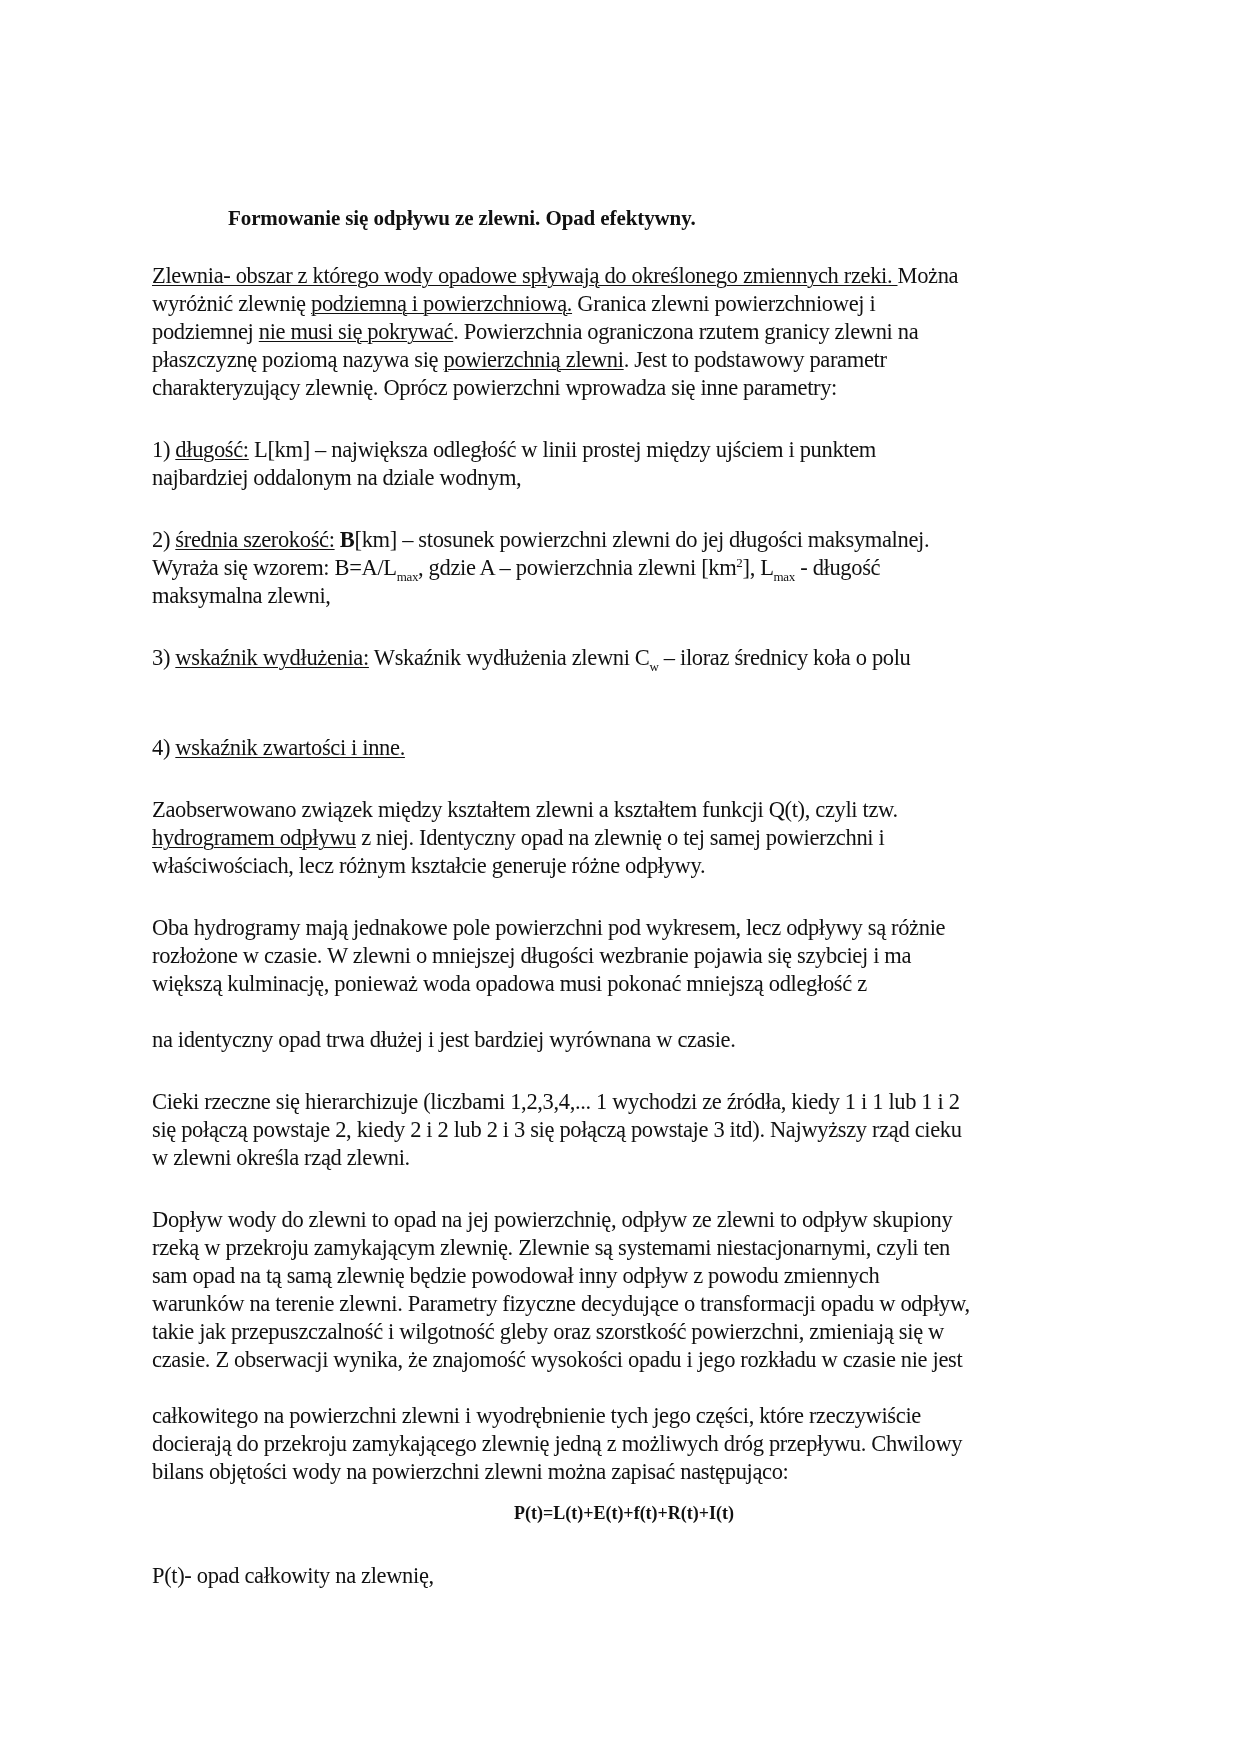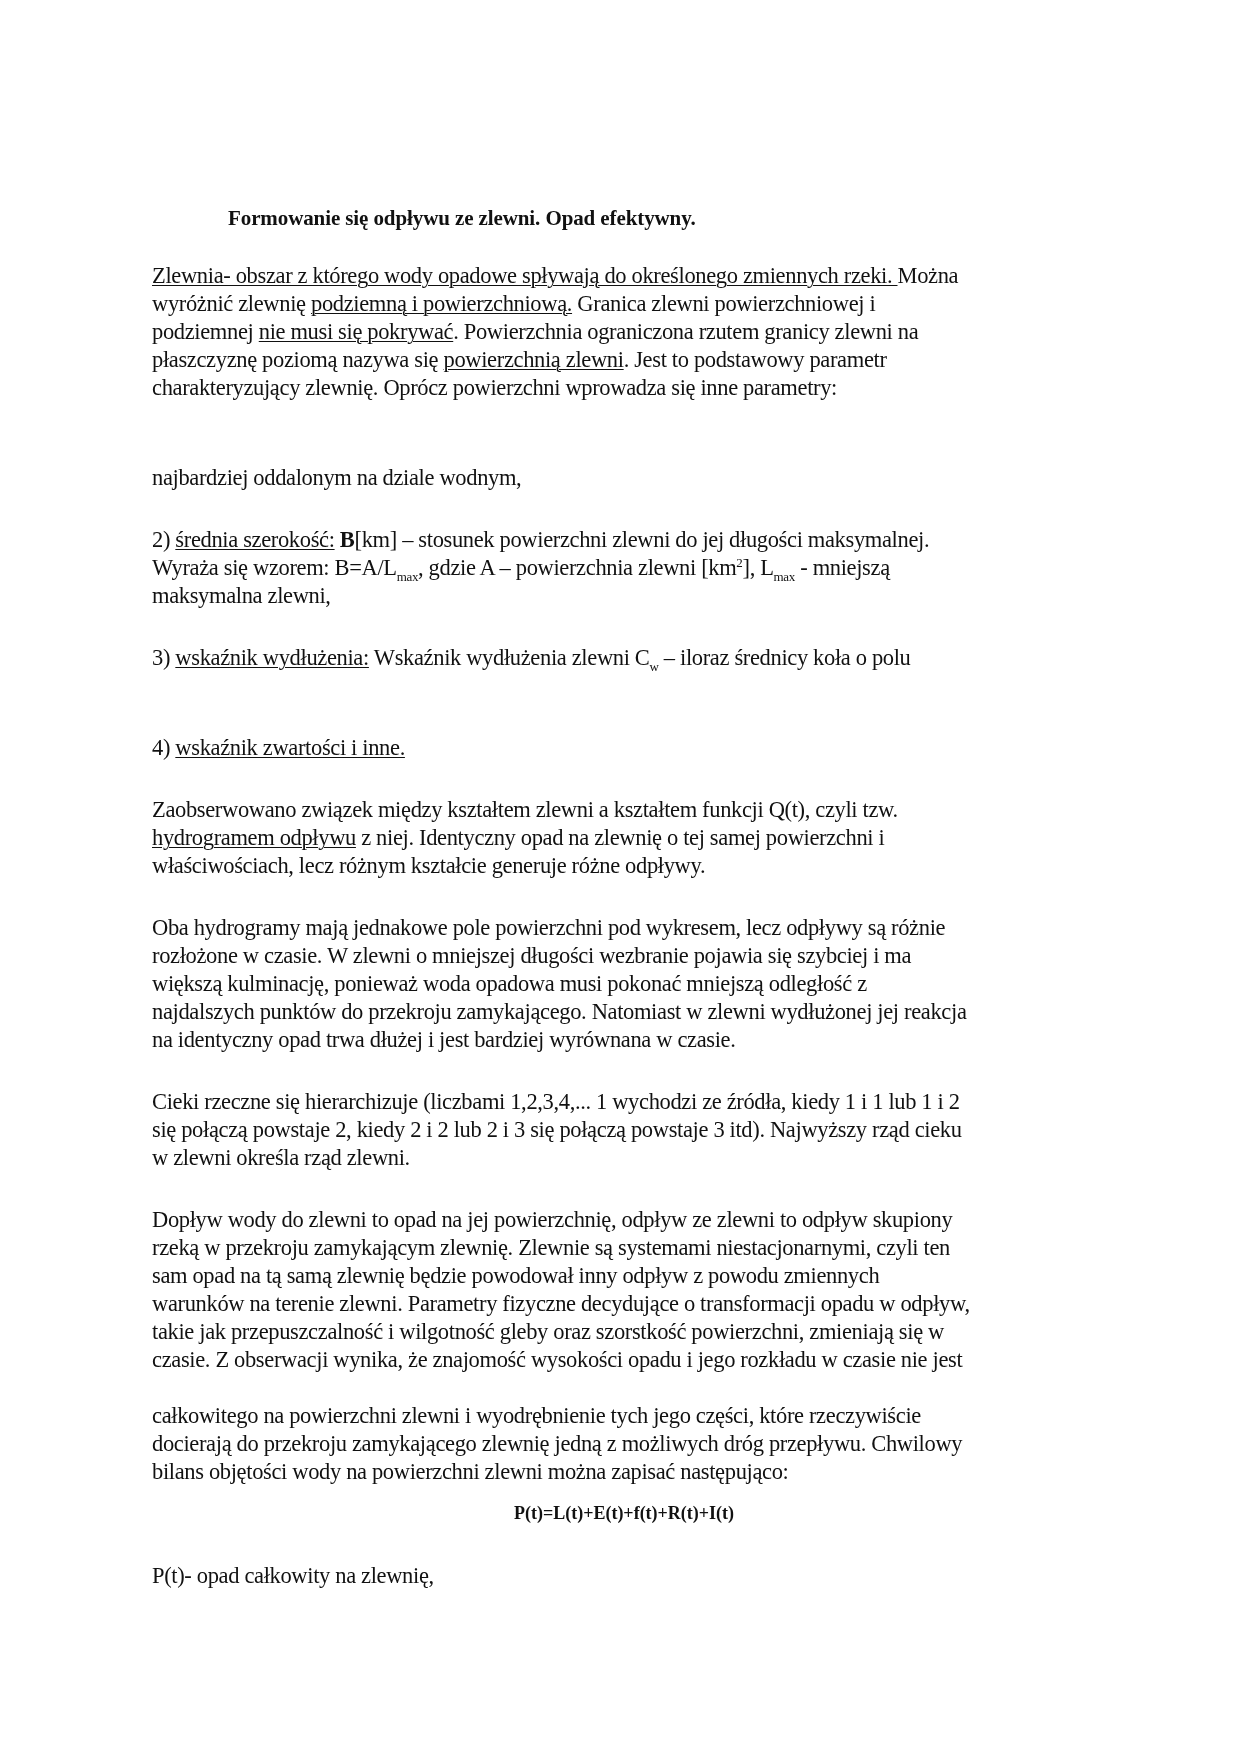--- a/index.html
+++ b/index.html
@@ -33,38 +33,38 @@
 <div class="page">
 
   <div class="title">Formowanie się odpływu ze zlewni. Opad efektywny.</div>
 
   <div class="line" style="top:262px"><span class="u">Zlewnia- obszar z którego wody opadowe spływają do określonego zmiennych rzeki. </span><span>Można</span></div>
   <div class="line" style="top:290px"><span>wyróżnić zlewnię </span><span class="u">podziemną i powierzchniową.</span><span> Granica zlewni powierzchniowej i</span></div>
   <div class="line" style="top:318px"><span>podziemnej </span><span class="u">nie musi się pokrywać</span><span>. Powierzchnia ograniczona rzutem granicy zlewni na</span></div>
   <div class="line" style="top:346px"><span>płaszczyznę poziomą nazywa się </span><span class="u">powierzchnią zlewni</span><span>. Jest to podstawowy parametr</span></div>
   <div class="line" style="top:374px">charakteryzujący zlewnię. Oprócz powierzchni wprowadza się inne parametry:</div>
 
+  <div class="line" style="top:436px"><span>1) </span><span class="u">długość:</span><span> L[km] – największa odległość w linii prostej między ujściem i punktem</span></div>
   <div class="line" style="top:464px">najbardziej oddalonym na dziale wodnym,</div>
 
   <div class="line" style="top:526px"><span>2) </span><span class="u">średnia szerokość:</span><span class="b"> B</span><span>[km] – stosunek powierzchni zlewni do jej długości maksymalnej.</span></div>
-  <div class="line" style="top:554px"><span>Wyraża się wzorem: B=A/L</span><sub>max</sub><span>, gdzie A – powierzchnia zlewni [km</span><sup>2</sup><span>], L</span><sub>max</sub><span> - mniejszą</span></div>
+  <div class="line" style="top:554px"><span>Wyraża się wzorem: B=A/L</span><sub>max</sub><span>, gdzie A – powierzchnia zlewni [km</span><sup>2</sup><span>], L</span><sub>max</sub><span> - długość</span></div>
   <div class="line" style="top:582px">maksymalna zlewni,</div>
 
   <div class="line" style="top:644px"><span>3) </span><span class="u">wskaźnik wydłużenia:</span><span> Wskaźnik wydłużenia zlewni C</span><sub>w</sub><span> – iloraz średnicy koła o polu</span></div>
 
   <div class="line" style="top:734px"><span>4) </span><span class="u">wskaźnik zwartości i inne.</span></div>
 
   <div class="line" style="top:824px"><span class="u">hydrogramem odpływu</span><span> z niej. Identyczny opad na zlewnię o tej samej powierzchni i</span></div>
   <div class="line" style="top:796px">Zaobserwowano związek między kształtem zlewni a kształtem funkcji Q(t), czyli tzw.</div>
   <div class="line" style="top:852px">właściwościach, lecz różnym kształcie generuje różne odpływy.</div>
 
   <div class="line" style="top:914px">Oba hydrogramy mają jednakowe pole powierzchni pod wykresem, lecz odpływy są różnie</div>
   <div class="line" style="top:942px">rozłożone w czasie. W zlewni o mniejszej długości wezbranie pojawia się szybciej i ma</div>
   <div class="line" style="top:970px">większą kulminację, ponieważ woda opadowa musi pokonać mniejszą odległość z</div>
-  <div class="line" style="top:998px">najdalszych punktów do przekroju zamykającego. Natomiast w zlewni wydłużonej jej reakcja</div>
   <div class="line" style="top:1026px">na identyczny opad trwa dłużej i jest bardziej wyrównana w czasie.</div>
 
   <div class="line" style="top:1088px">Cieki rzeczne się hierarchizuje (liczbami 1,2,3,4,... 1 wychodzi ze źródła, kiedy 1 i 1 lub 1 i 2</div>
   <div class="line" style="top:1116px">się połączą powstaje 2, kiedy 2 i 2 lub 2 i 3 się połączą powstaje 3 itd). Najwyższy rząd cieku</div>
   <div class="line" style="top:1144px">w zlewni określa rząd zlewni.</div>
 
   <div class="line" style="top:1206px">Dopływ wody do zlewni to opad na jej powierzchnię, odpływ ze zlewni to odpływ skupiony</div>
   <div class="line" style="top:1262px">sam opad na tą samą zlewnię będzie powodował inny odpływ z powodu zmiennych</div>
   <div class="line" style="top:1234px">rzeką w przekroju zamykającym zlewnię. Zlewnie są systemami niestacjonarnymi, czyli ten</div>
   <div class="line" style="top:1290px">warunków na terenie zlewni. Parametry fizyczne decydujące o transformacji opadu w odpływ,</div>

